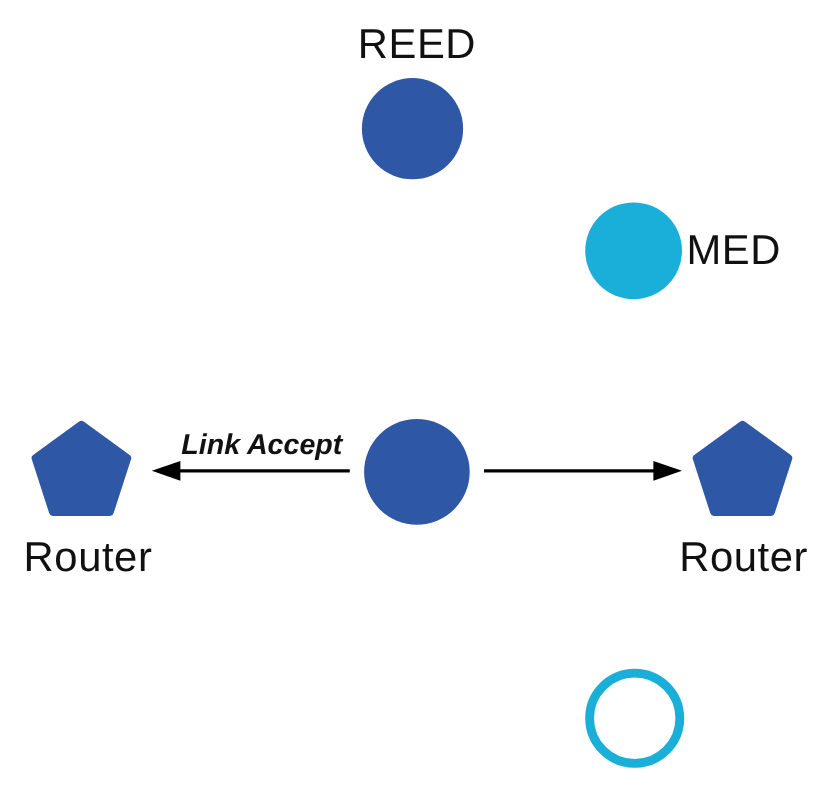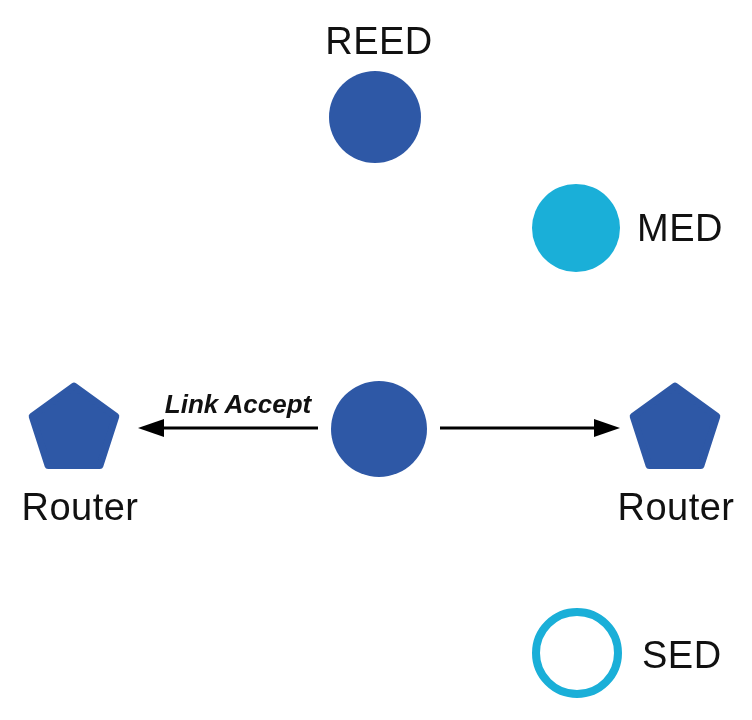--- a/index.html
+++ b/index.html
@@ -68,23 +68,22 @@
 
     <line x1="318" y1="428" x2="162" y2="428" stroke-width="3" stroke="#000000"></line>
     <polygon points="138,428 164,419 164,437" fill="#000000"></polygon>
 
     <line x1="440" y1="428" x2="596" y2="428" stroke-width="3" stroke="#000000"></line>
     <polygon points="620,428 594,419 594,437" fill="#000000"></polygon>
   </svg>
 
   <div class="node-label label-center-x" style="left:379px; top:22px;">REED</div>
 
-  <div class="node-label label-center-y" style="left:637px; top:228px;">MED</div>
+  <div class="node-label label-center-y" style="left:624px; top:228px;">MED</div>
 
   <div class="edge-label" style="left:238px; top:391px;">Link Accept</div>
 
   <div class="node-label label-center-x" style="left:80px; top:488px;">Router</div>
 
   <div class="node-label label-center-x" style="left:676px; top:488px;">Router</div>
 
-  <div class="node-label label-center-y" style="left:642px; top:655px;">SED</div>
 
 </div>
 
 </body></html>

